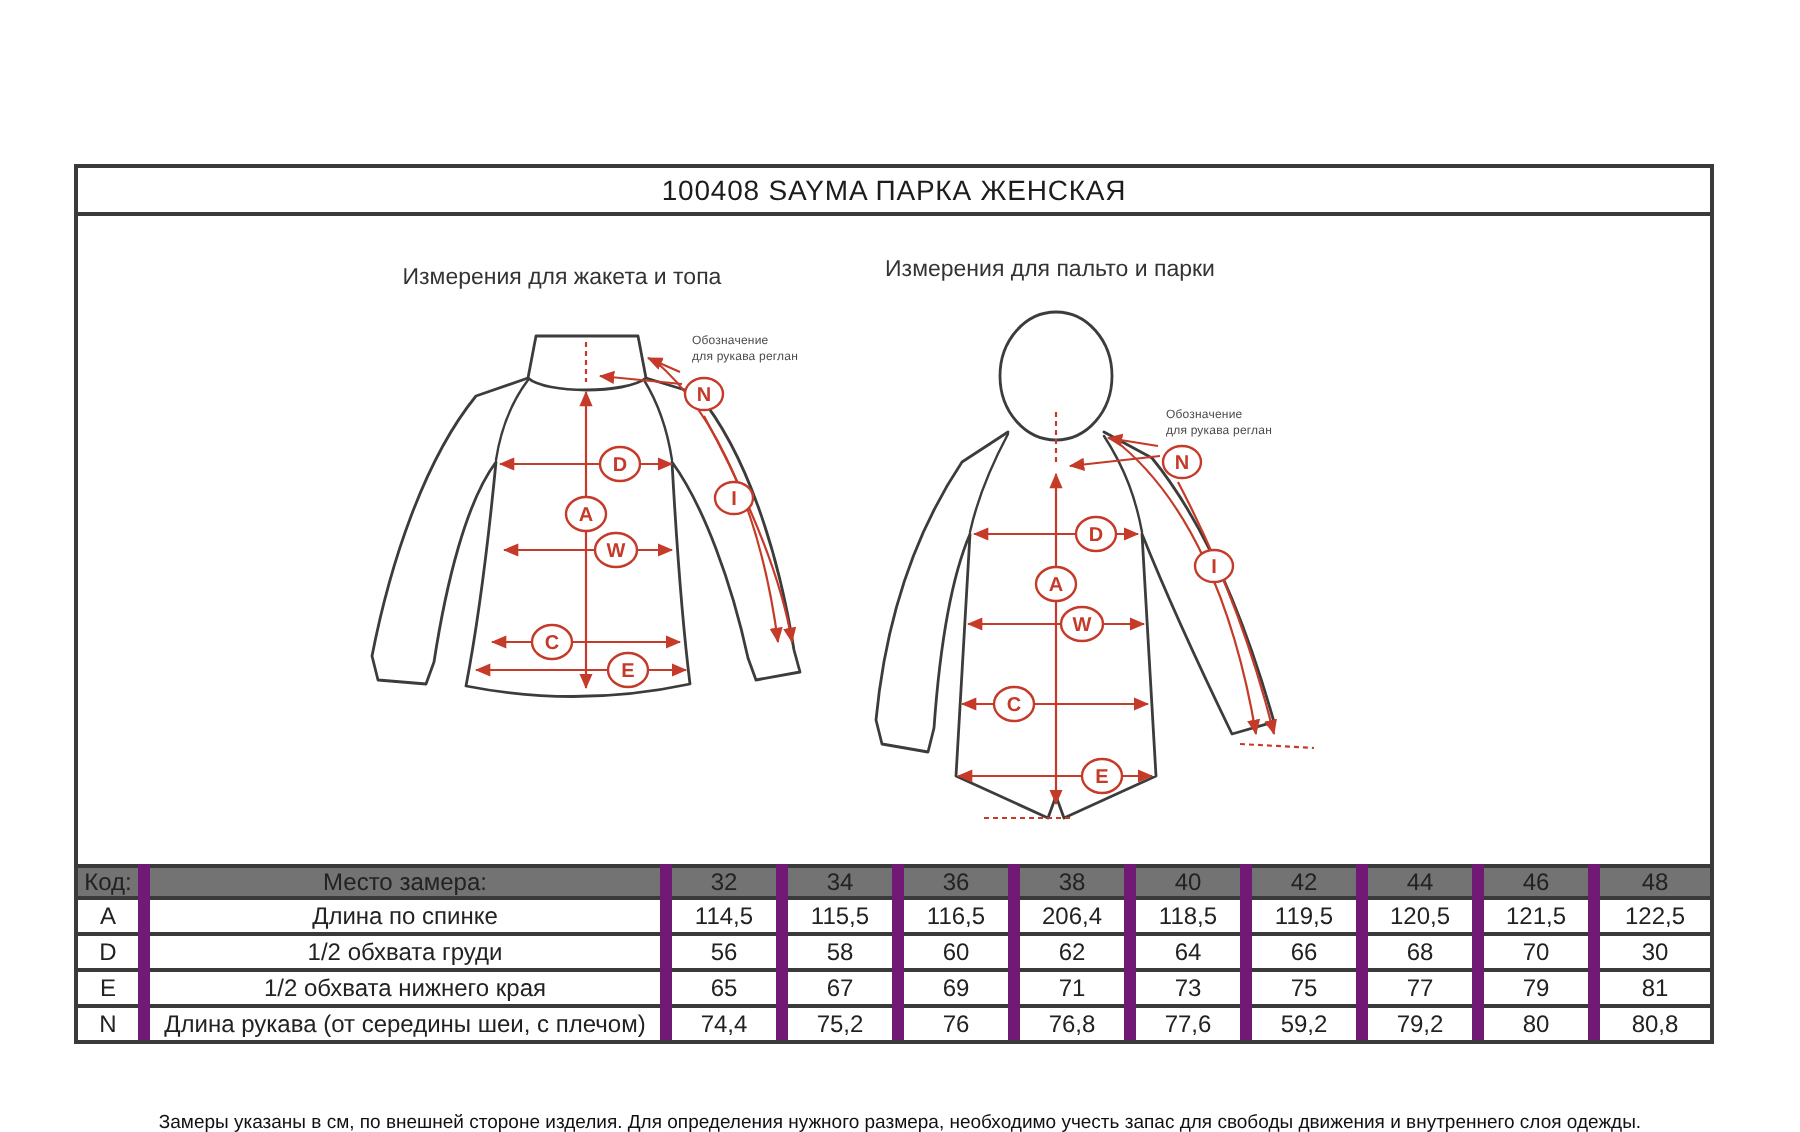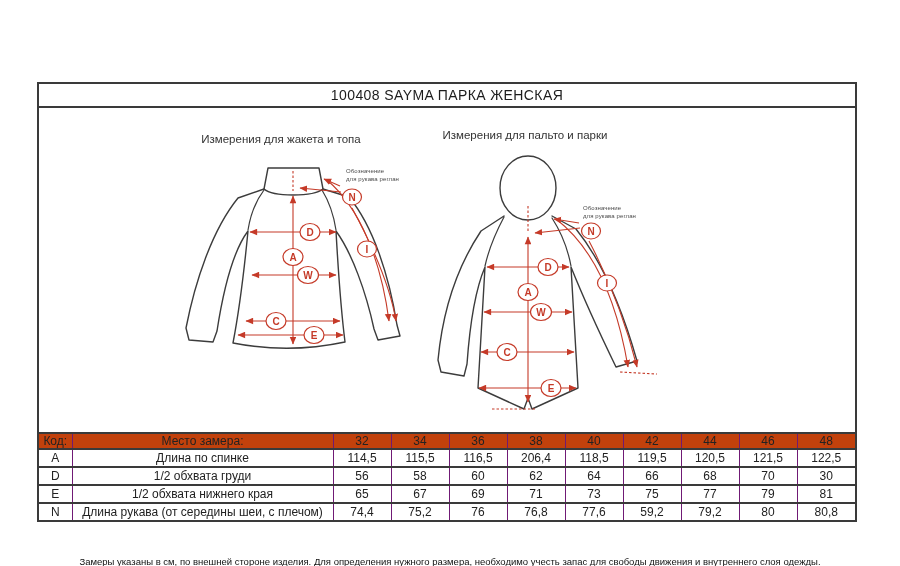--- a/index.html
+++ b/index.html
@@ -33,26 +33,26 @@
   .seam{fill:none;stroke:#3c3c3c;stroke-width:1.2;stroke-linecap:round;}
   .red{fill:none;stroke:#c53a28;stroke-width:1.1;}
   .dot{fill:none;stroke:#c53a28;stroke-width:1.1;stroke-dasharray:2.5 2;}
   .mc{fill:#ffffff;stroke:#c53a28;stroke-width:1.2;}
   .mt{fill:#c53a28;font-size:10px;font-weight:bold;text-anchor:middle;font-family:"Liberation Sans",sans-serif;}
   table.sizes{
     width:100%;border-collapse:collapse;table-layout:fixed;
     font-size:12px;border-top:2px solid #3a3a3a;
   }
   table.sizes td{
-    border-left:1px solid #701a75;border-top:2px solid #3a3a3a;
+    border-left:6px solid #701a75;border-top:2px solid #3a3a3a;
     height:16px;text-align:center;padding:0;overflow:hidden;white-space:nowrap;
   }
   table.sizes td:first-child{border-left:none;}
   table.sizes tr:first-child td{border-top:none;}
-  table.sizes tr.hdr td{background:#c2410c;height:14px;}
+  table.sizes tr.hdr td{background:#737373;height:14px;}
   td.place{text-align:left;padding-left:6px;}
   .footnote{
     position:absolute;left:0;top:512px;width:900px;text-align:center;
     font-size:9.5px;line-height:12px;color:#111;margin-top:44px;
   }
 </style>
 </head>
 <body>
 
 <div class="frame">

